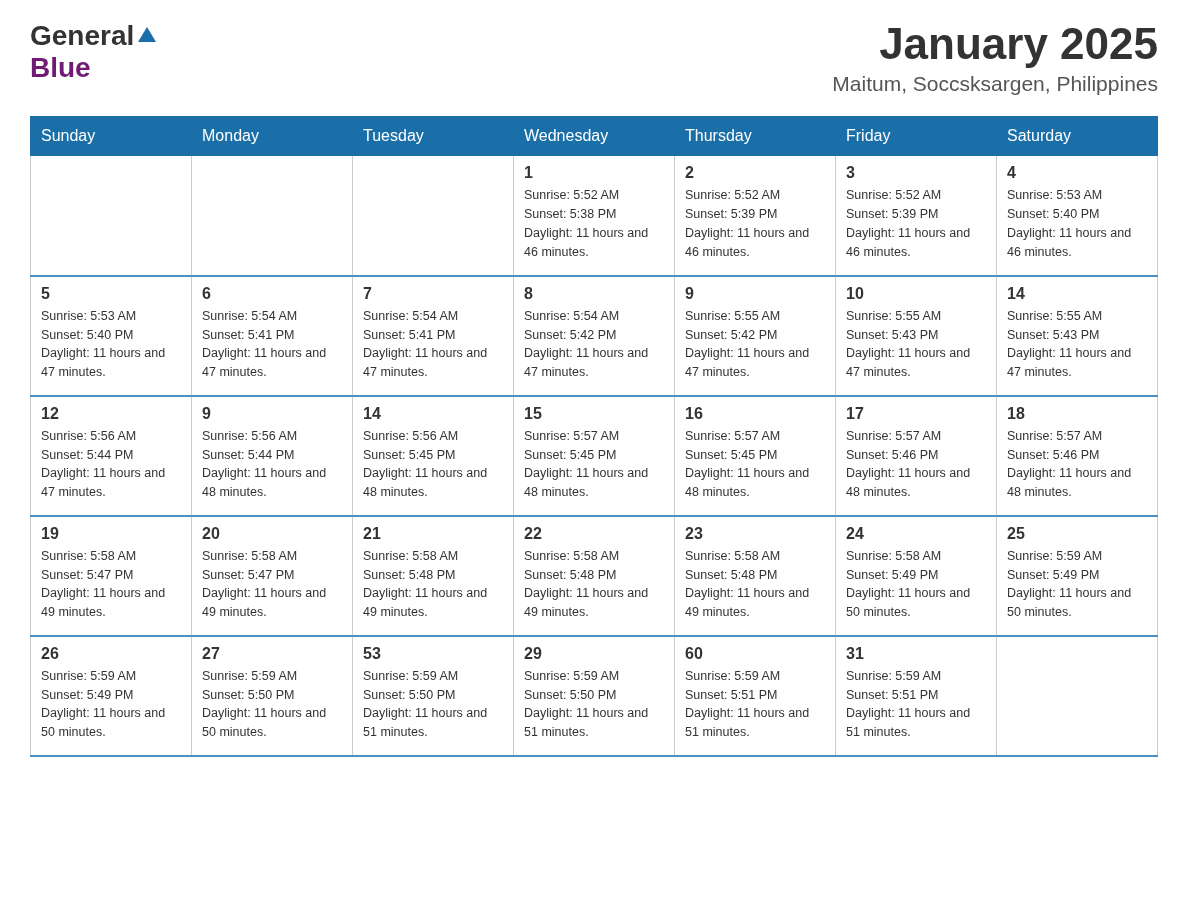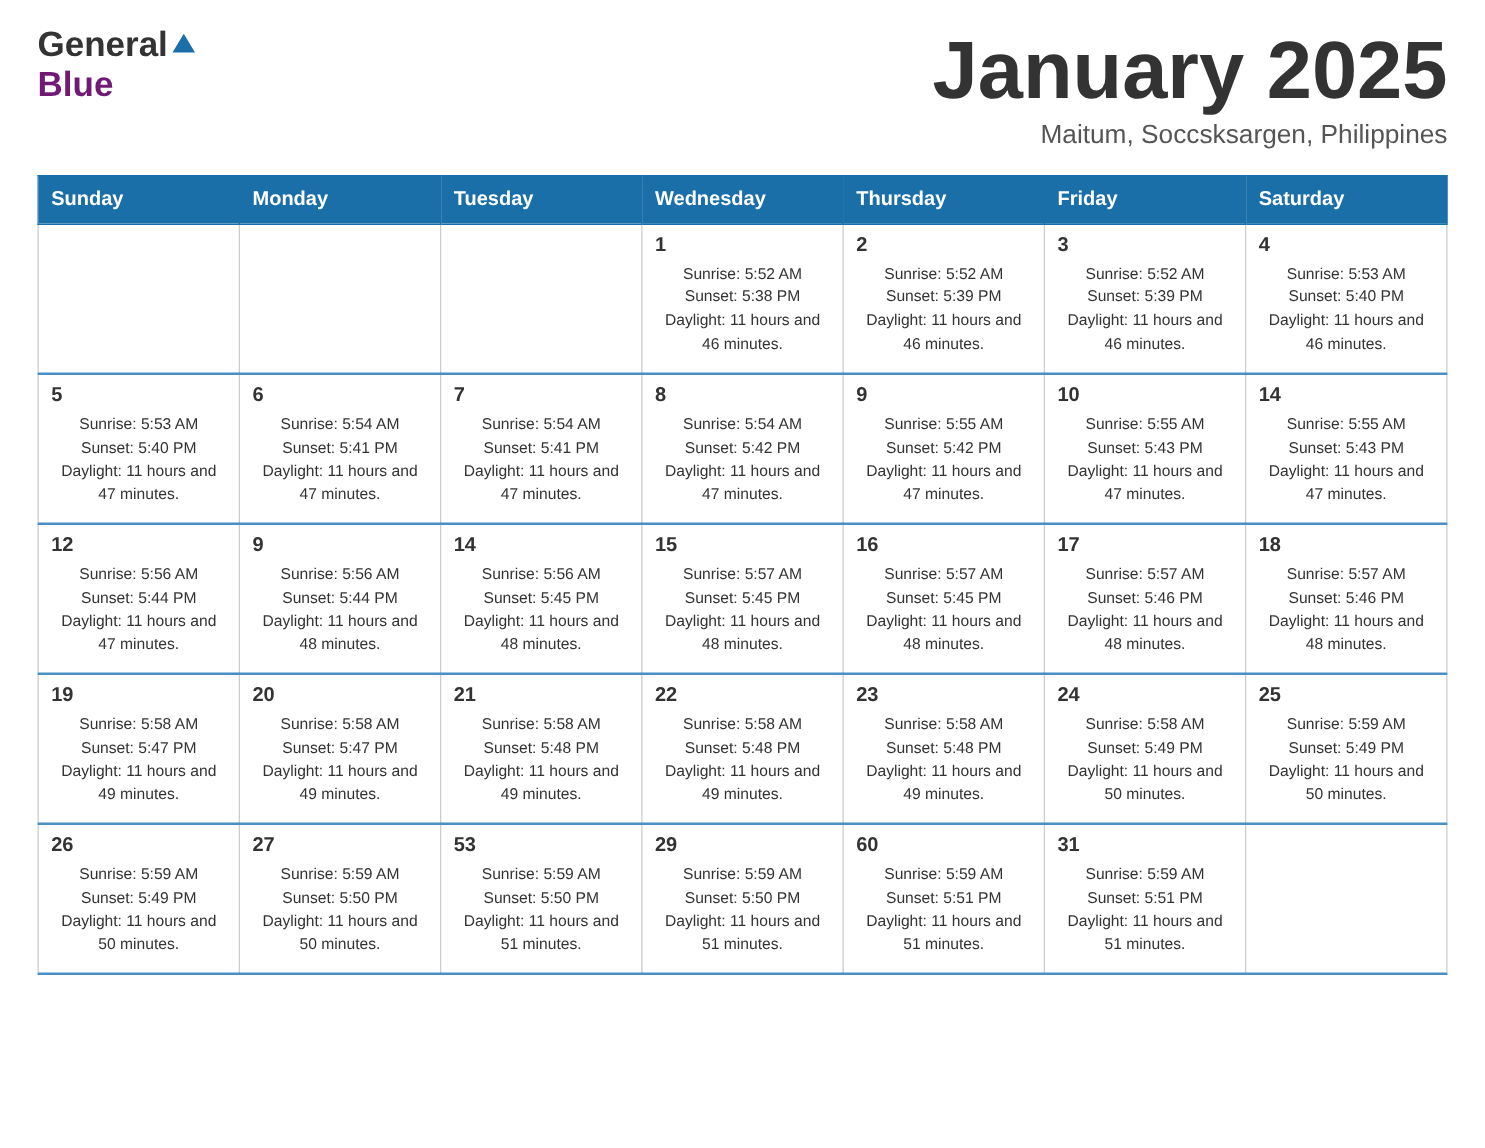--- a/index.html
+++ b/index.html
@@ -17,41 +17,41 @@
       gap: 20px;
     }
     .logo {
       display: flex;
       flex-direction: column;
     }
     .title-block {
       text-align: right;
     }
     .month-title {
-      font-size: 65px;
+      font-size: 44px;
       font-weight: bold;
       color: #333;
       line-height: 1.1;
     }
     .location-title {
       font-size: 21px;
       color: #555;
       margin-top: 4px;
     }
     table {
       width: 100%;
       border-collapse: collapse;
       table-layout: fixed;
     }
     thead th {
       background-color: #1a6fa8;
       color: #fff;
       padding: 10px 10px;
       font-size: 16px;
-      font-weight: bold;
+      font-weight: normal;
       text-align: left;
       border: 1px solid #1a6fa8;
     }
     tbody td {
       border: 1px solid #ccc;
       vertical-align: top;
       padding: 8px 10px;
       height: 120px;
       font-size: 13px;
       color: #333;
@@ -59,21 +59,20 @@
     .day-number {
       font-size: 16px;
       font-weight: bold;
       margin-bottom: 4px;
       display: block;
     }
     .day-info {
       font-size: 12.5px;
       line-height: 1.5;
       color: #333;
-      text-align: center;
     }
     tbody tr td:first-child .day-number,
     tbody tr td:nth-child(7) .day-number {
       
     }
     tbody td.empty {
       background: #fff;
     }
     tbody tr {
       border-bottom: 2px solid #4a90c4;

